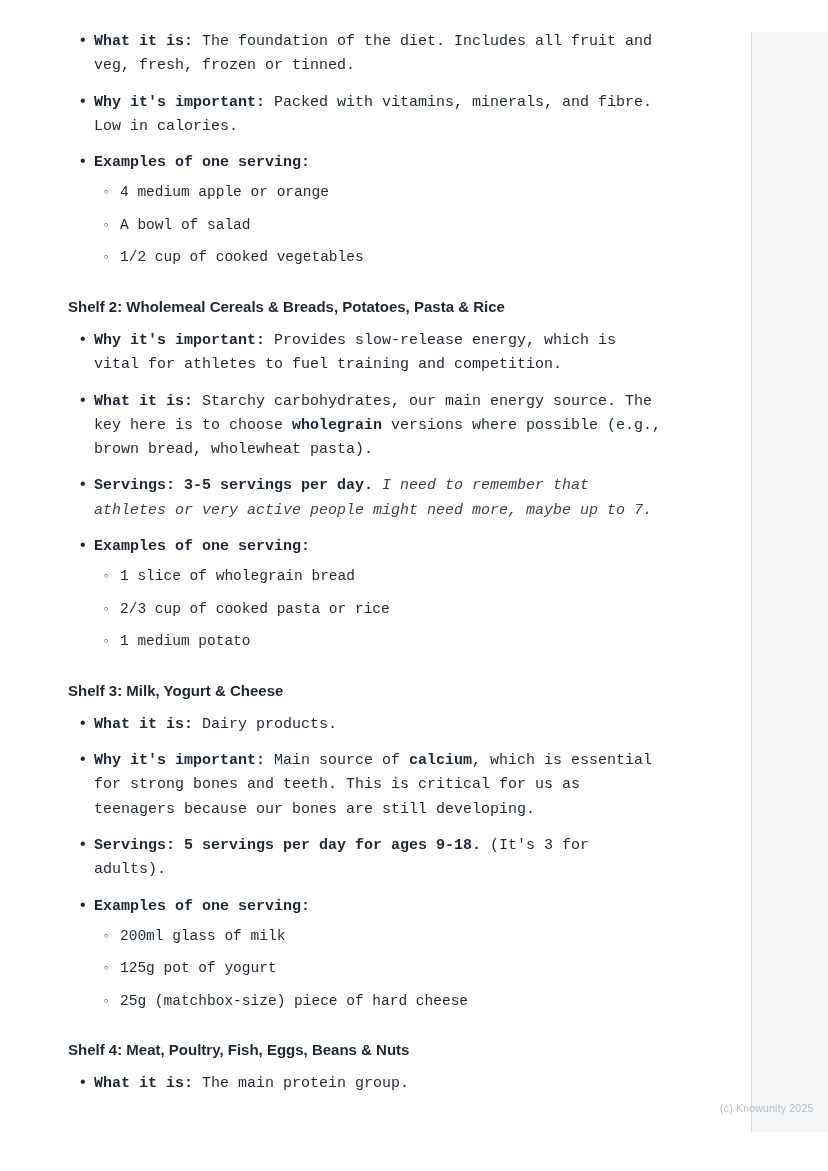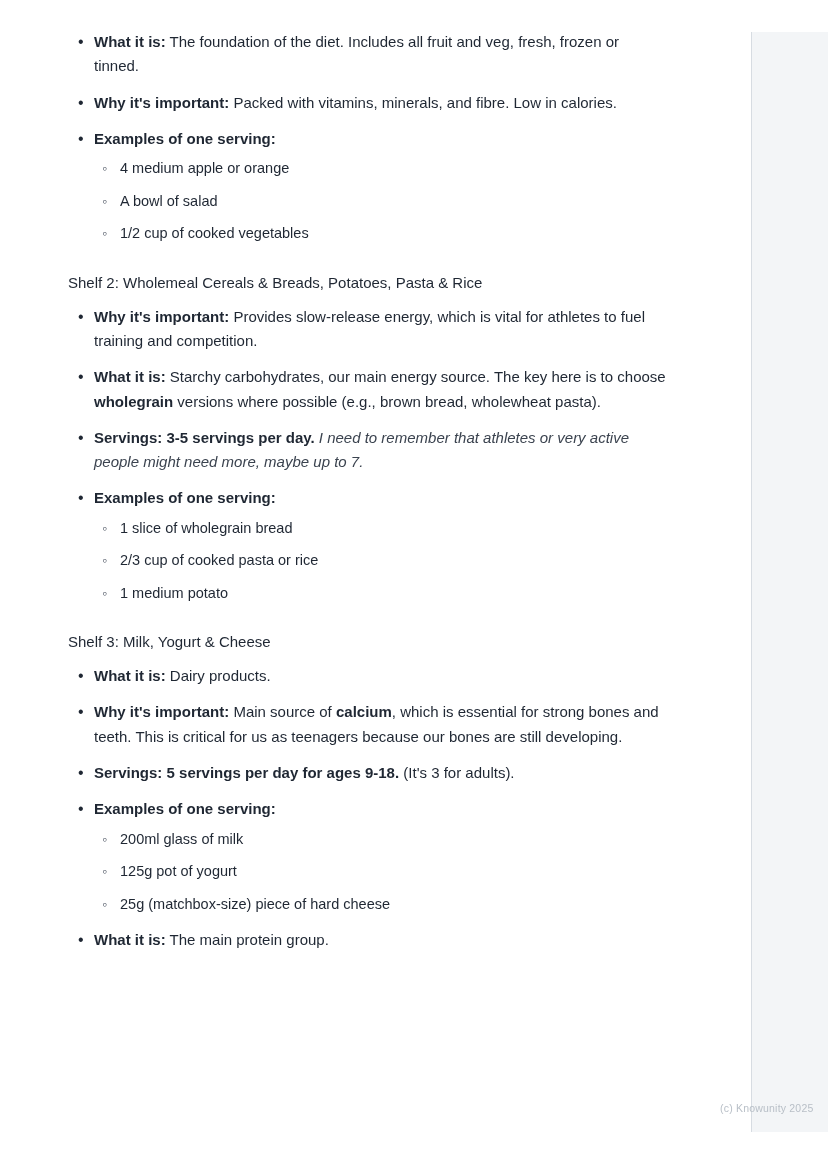--- a/index.html
+++ b/index.html
@@ -42,34 +42,35 @@
     white-space: nowrap;
   }
   .content {
     width: 600px;
     margin-left: 68px;
     font-size: 15px;
     line-height: 1.62;
   }
   h3.shelf-heading {
     font-size: 15px;
-    font-weight: normal;
+    font-weight: bold;
     color: #1f2733;
     margin: 26px 0 12px 0;
     line-height: 1.4;
   }
   ul.bullets {
     list-style: none;
     margin: 0 0 0 0;
     padding: 0;
   }
   ul.bullets > li {
     position: relative;
     padding-left: 26px;
     margin-bottom: 12px;
+    font-family: Liberation Mono, monospace;
   }
   ul.bullets > li::before {
     content: "\2022";
     position: absolute;
     left: 10px;
     top: -1px;
     font-size: 16px;
     color: #1f2733;
   }
   ul.sub {
@@ -171,20 +172,21 @@
           <ul class="sub">
             <li>200ml glass of milk</li>
             <li>125g pot of yogurt</li>
             <li>25g (matchbox-size) piece of hard cheese</li>
           </ul>
         </li>
       </ul>
     </div>
 
     <div>
+      <h3 class="shelf-heading">Shelf 4: Meat, Poultry, Fish, Eggs, Beans &amp; Nuts</h3>
       <ul class="bullets">
         <li>
           <span class="lbl">What it is:</span><span> The main protein group.</span>
         </li>
       </ul>
     </div>
 
   </div>
 </div>
 

